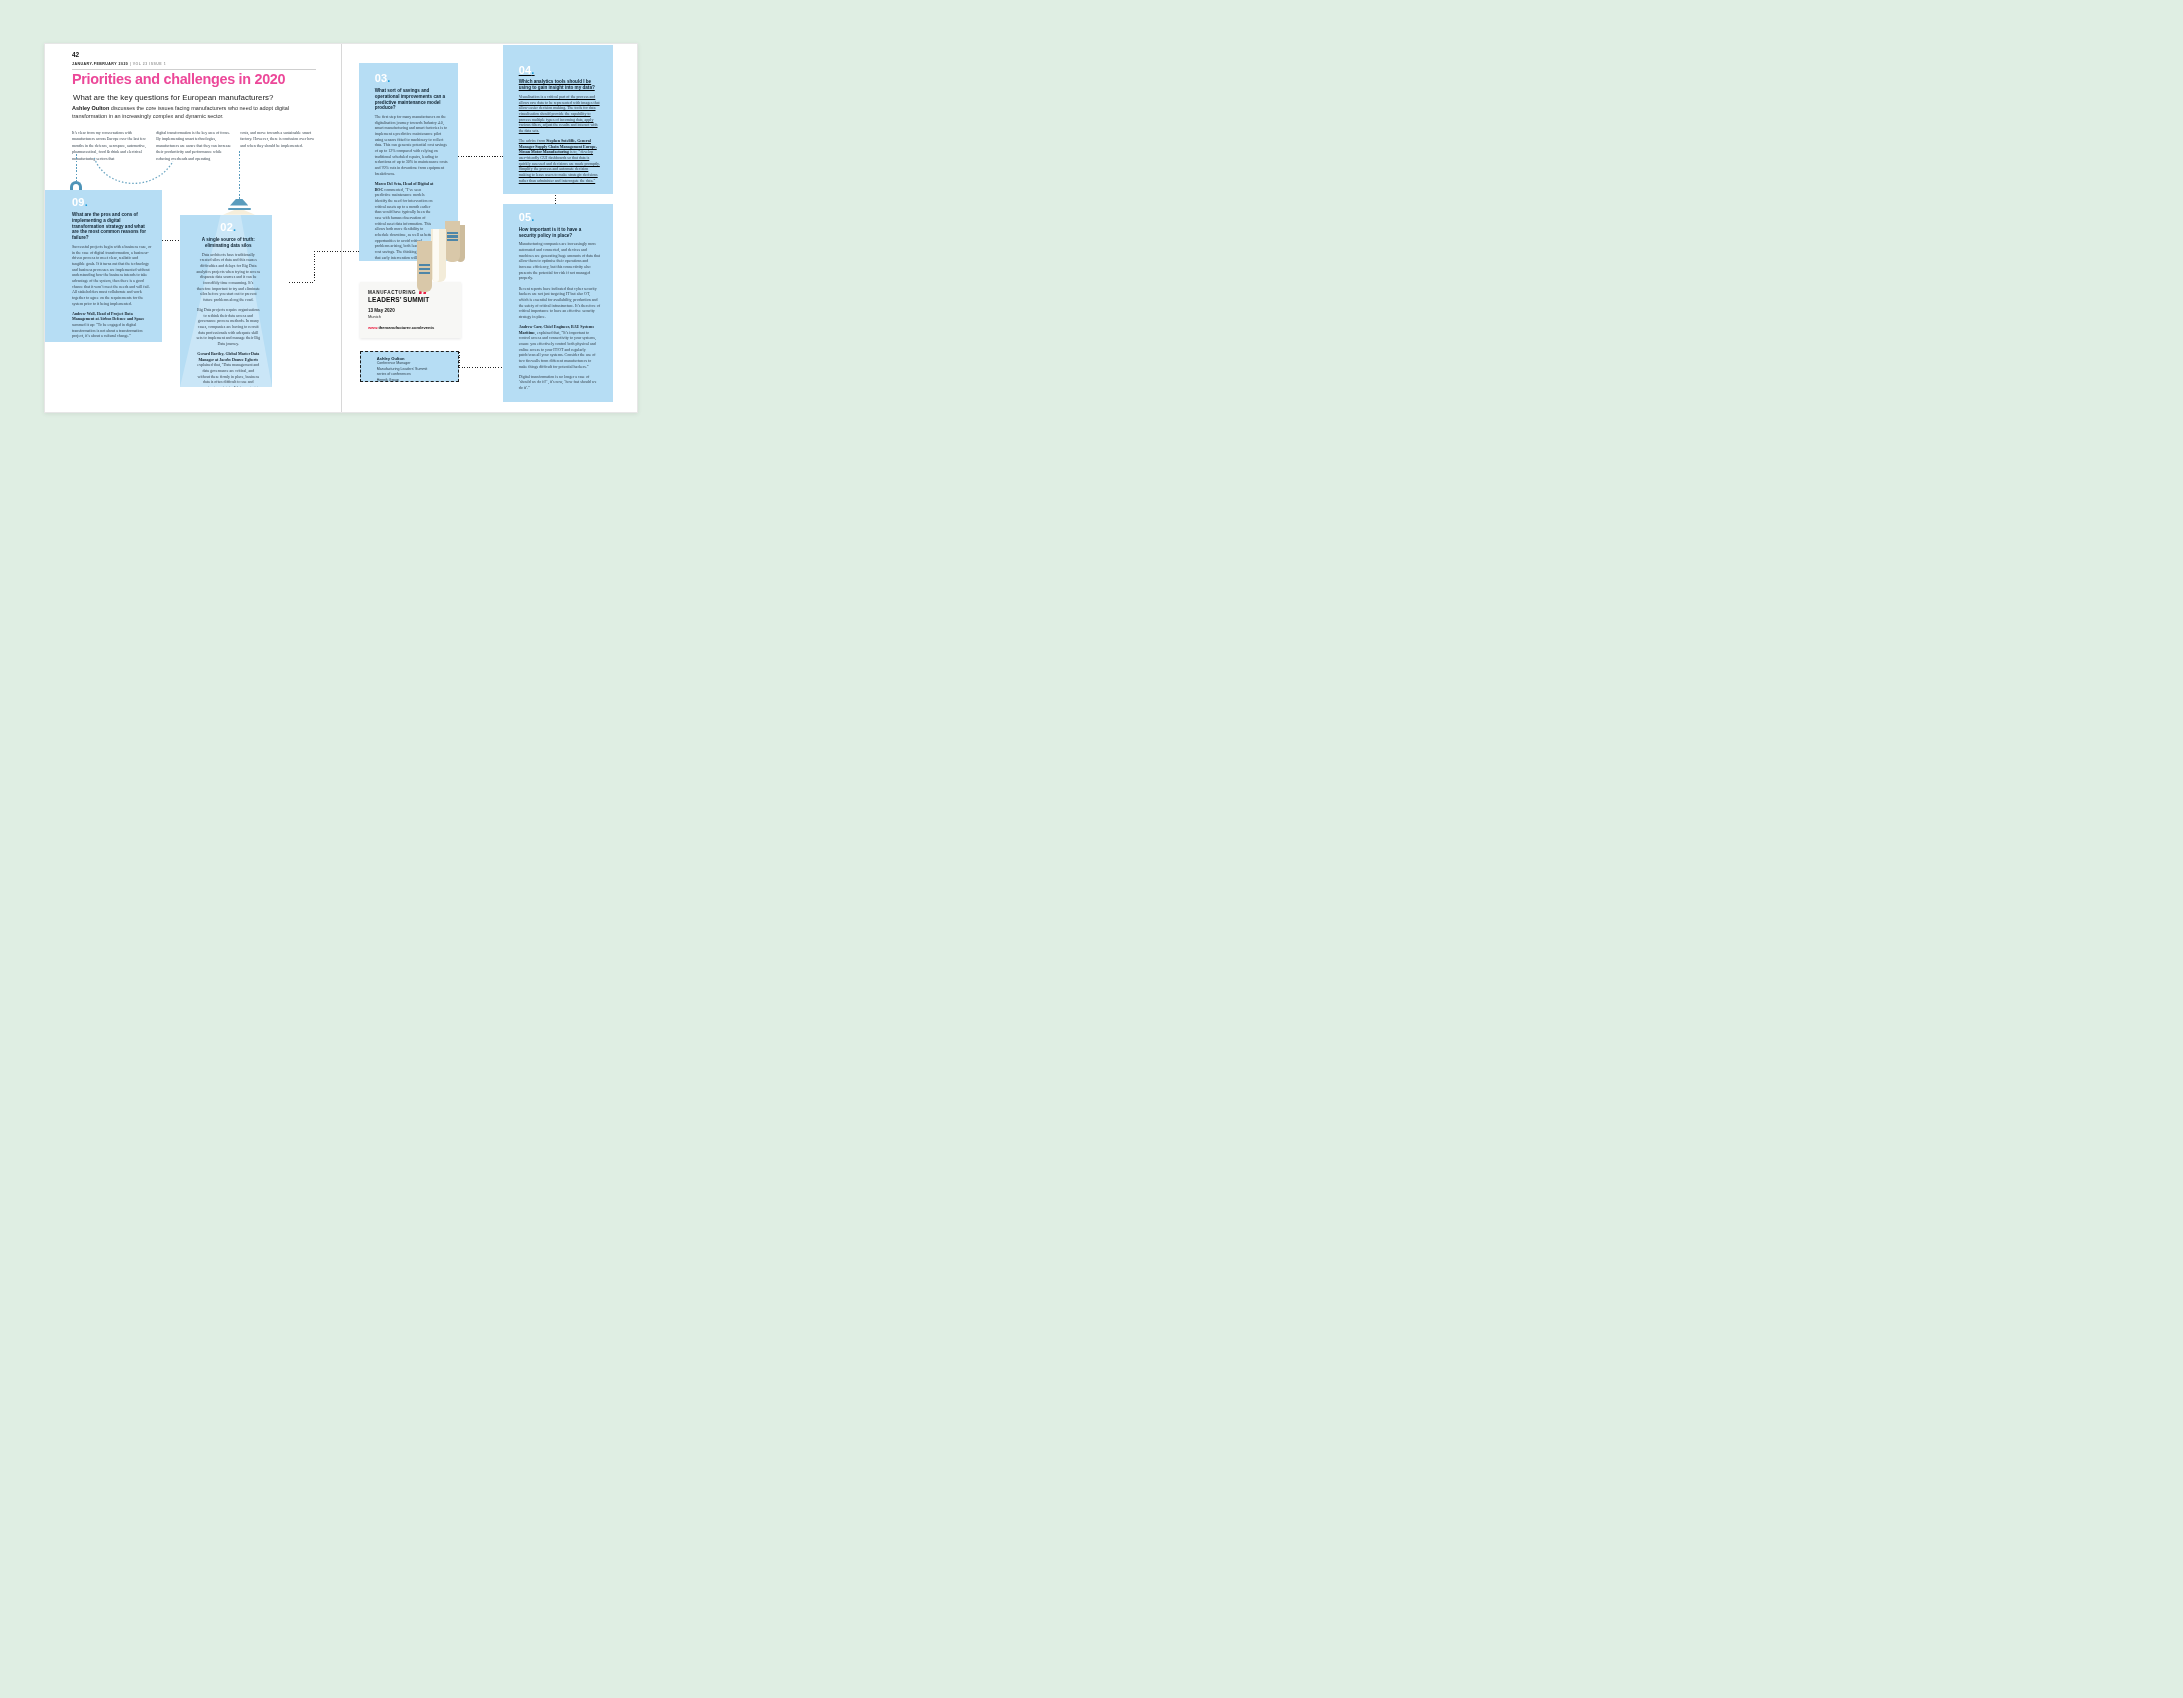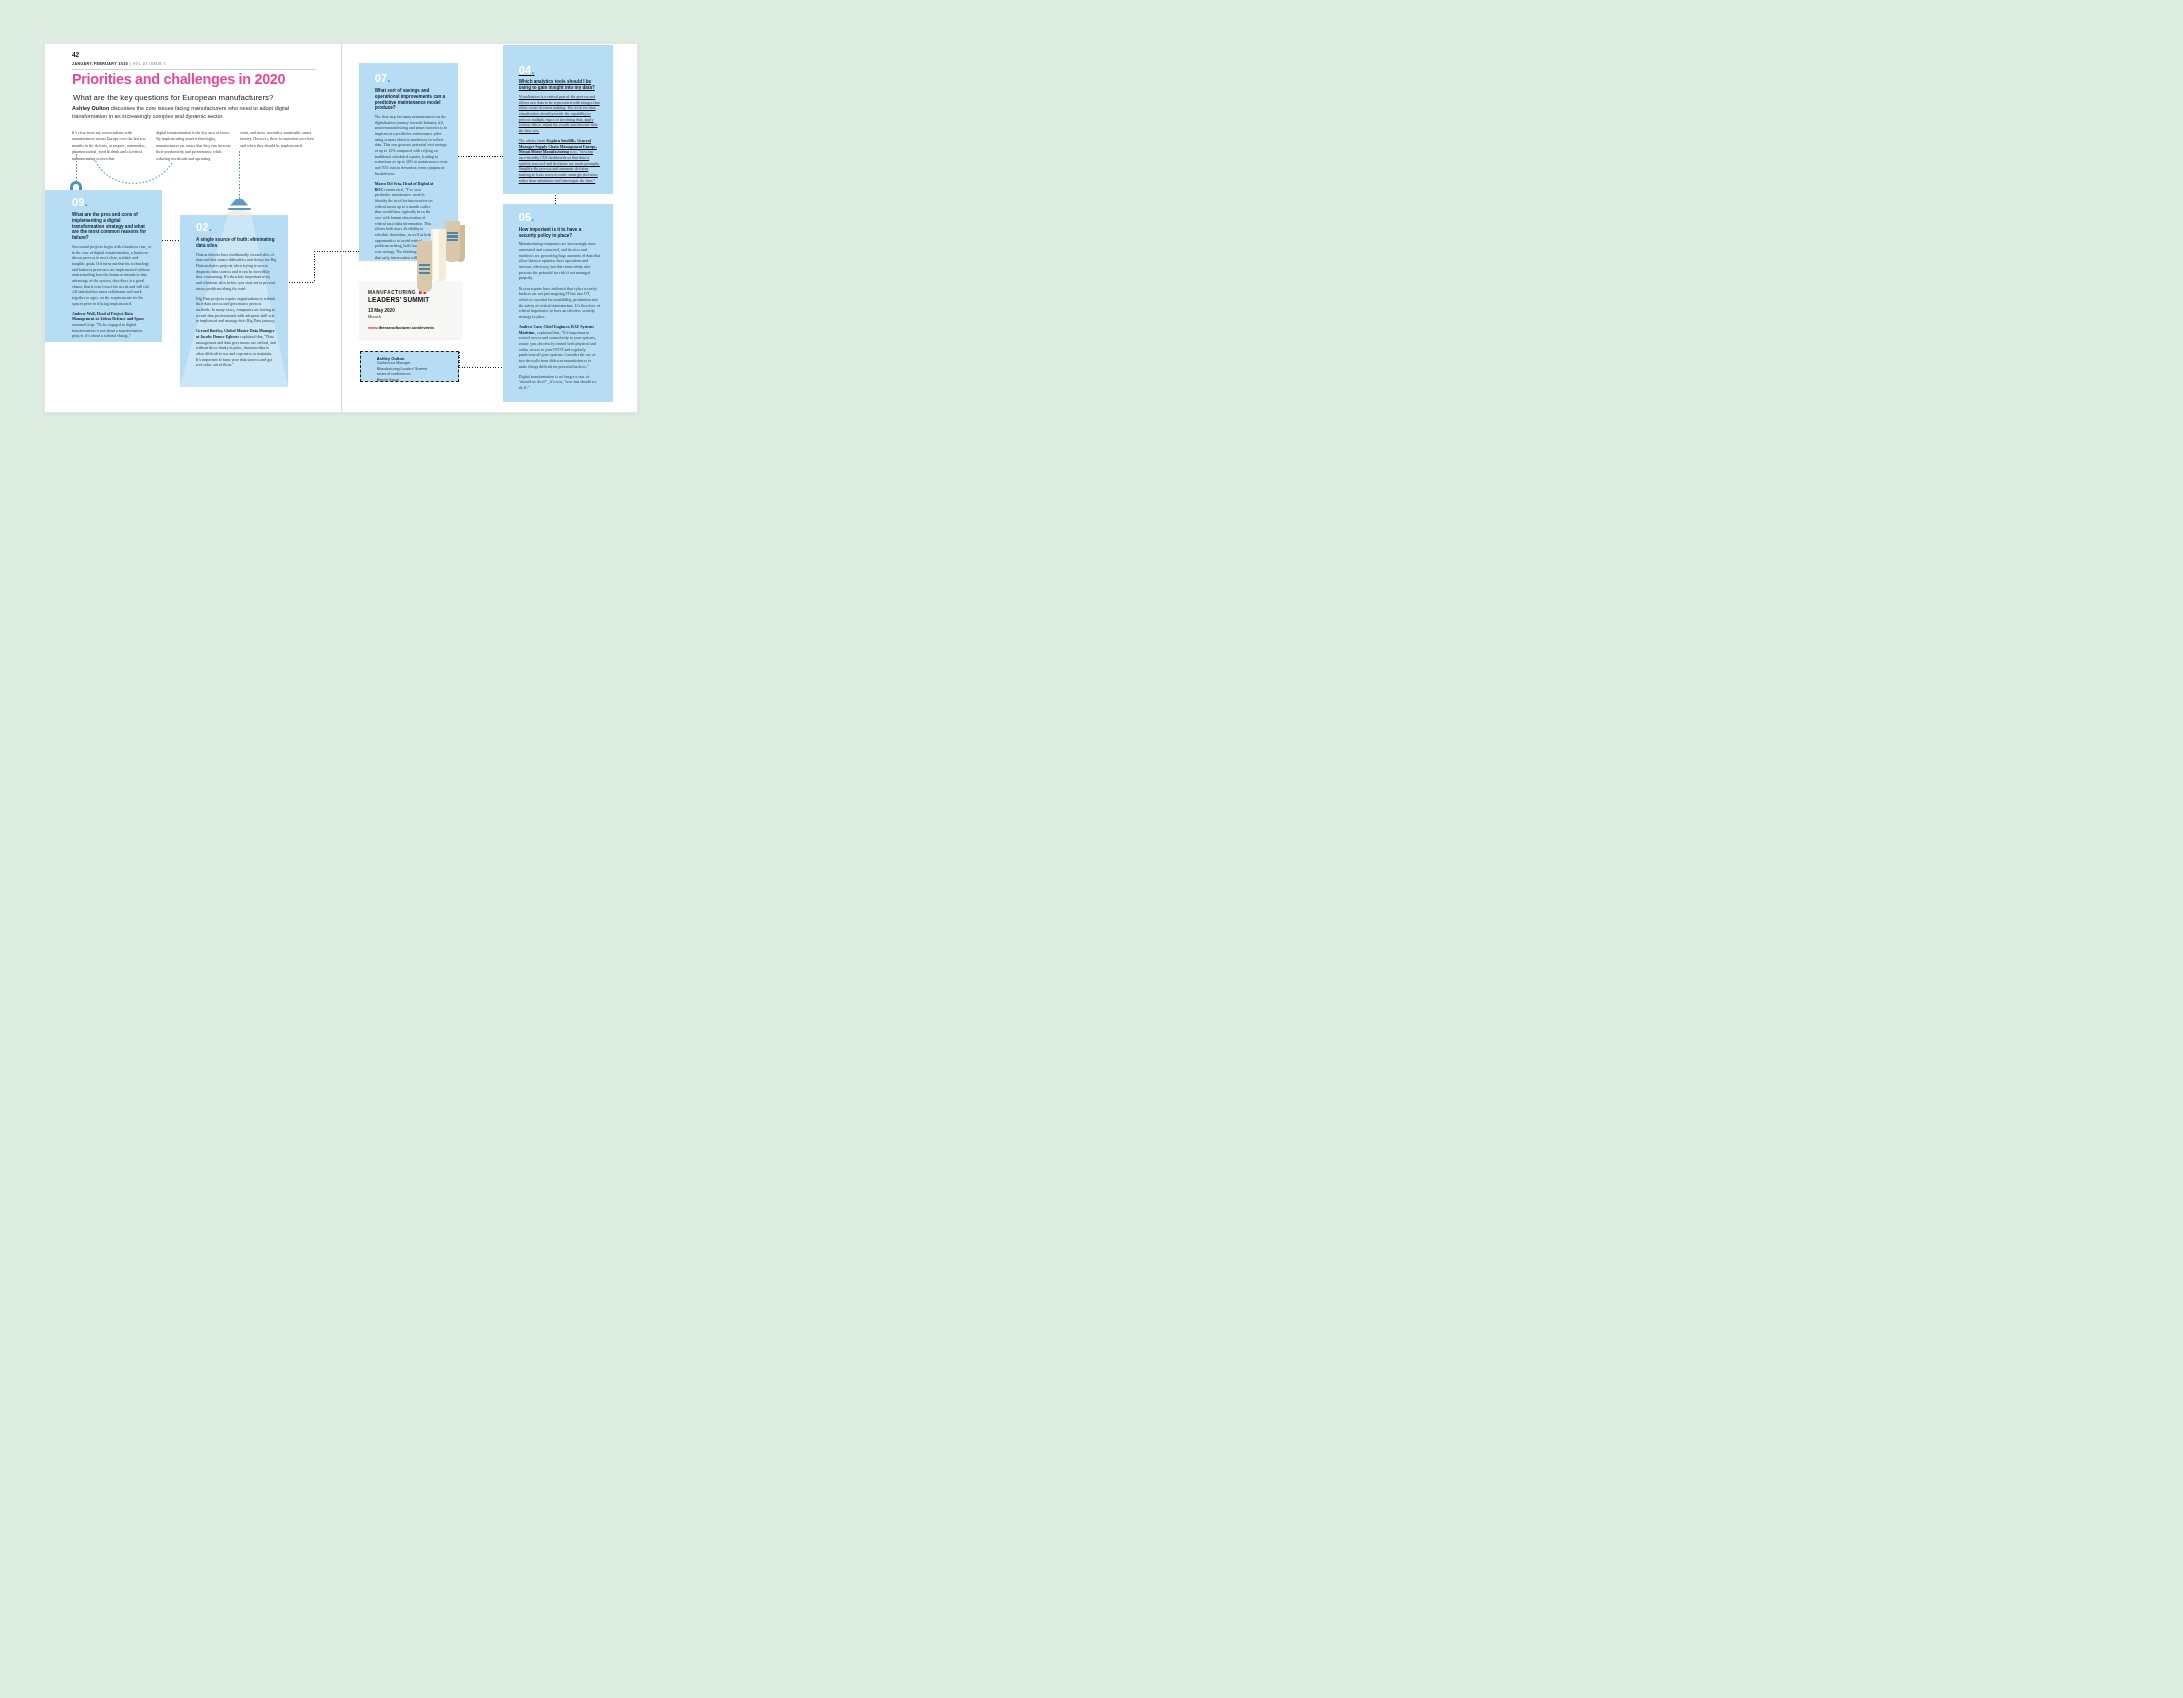--- a/index.html
+++ b/index.html
@@ -28,21 +28,21 @@
   .introcols{position:absolute;left:27px;top:86px;width:245px;display:flex;gap:7.4px;}
   .introcols p{margin:0;flex:1;font-family:"Liberation Serif",serif;font-size:4px;line-height:1.62;color:#37444f;}
   
   .bluebox{position:absolute;background:#b6ddf4;overflow:hidden;box-sizing:border-box;}
   .num{font-size:11px;font-weight:bold;color:#ffffff;letter-spacing:0.2px;margin-bottom:3.9px;}
   .num .numdot{color:#1f9cd8;}
   .bh{font-weight:bold;font-size:4.6px;line-height:1.3;color:#0f2230;margin:0 0 2.6px 0;}
   .bp{font-family:"Liberation Serif",serif;font-size:4px;line-height:1.42;color:#35424d;margin:0 0 4.4px 0;}
   .bp strong{color:#18242e;}
   #box01{left:0;top:146px;width:117px;height:152px;padding:5.7px 10.5px 0 27px;}
-  #box02{left:135px;top:171px;width:108px;height:172px;padding:6.1px 11.4px 0 16px;}
+  #box02{left:135px;top:171px;width:92px;height:172px;padding:6.1px 11.4px 0 16px;text-align:center;}
   #box03{left:314px;top:19px;width:99px;height:198px;padding:8.7px 10.5px 0 15.7px;}
   #box04{left:458px;top:1.3px;width:110px;height:149px;padding:18.3px 13px 0 15.7px;text-decoration:underline;}
   #box05{left:458px;top:160px;width:110px;height:198px;padding:7px 13px 0 15.7px;}
   .beam{position:absolute;left:0;top:0;width:100%;height:100%;
     clip-path:polygon(44% 0,66% 0,100% 100%,0 100%);
     background:rgba(255,255,255,.28);pointer-events:none;}
   .boxinner{position:relative;}
   
   .dotH{position:absolute;height:0.9px;
     background:repeating-linear-gradient(90deg,#222 0 1.1px,transparent 1.1px 2.6px);}
@@ -143,21 +143,21 @@
       <div class="num"><span>02</span><span class="numdot">.</span></div>
       <h3 class="bh" style="margin-top:0">A single source of truth: eliminating data silos</h3>
       <p class="bp">Data architects have traditionally created silos of data and this causes difficulties and delays for Big Data analytics projects when trying to access disparate data sources and it can be incredibly time consuming. It’s therefore important to try and eliminate silos before you start out to prevent future problems along the road.</p>
       <p class="bp">Big Data projects require organisations to rethink their data access and governance process methods. In many cases, companies are having to recruit data professionals with adequate skill sets to implement and manage their Big Data journey.</p>
       <p class="bp"><strong>Gerard Bartley, Global Master Data Manager at Jacobs Douwe Egberts</strong><span> explained that, “Data management and data governance are critical, and without these firmly in place, business data is often difficult to use and expensive to maintain. It’s important to tame your data sources and get real value out of them.”</span></p>
     </div>
   </section>
 
   <section class="bluebox" id="box03">
     <div class="boxinner">
-      <div class="num"><span>07</span><span class="numdot">.</span></div>
+      <div class="num"><span>03</span><span class="numdot">.</span></div>
       <h3 class="bh" style="margin-top:0">What sort of savings and operational improvements can a predictive maintenance model produce?</h3>
       <p class="bp">The first step for many manufacturers on the digitalisation journey towards Industry 4.0, smart manufacturing and smart factories is to implement a predictive maintenance pilot using sensors fitted to machinery to collect data. This can generate potential cost savings of up to 12% compared with relying on traditional scheduled repairs, leading to reductions of up to 30% in maintenance costs and 70% cuts in downtime from equipment breakdowns.</p>
       <p class="bp" style="width:82%"><strong>Marco Del Seta, Head of Digital at BOC</strong><span> commented, “I’ve seen predictive maintenance models identify the need for intervention on critical assets up to a month earlier than would have typically been the case with human observation of critical asset data information. This allows both more flexibility to schedule downtime, as well as better opportunities to avoid critical problems arising, both leading to cost savings. The thinking is also that early intervention will, in the long run, minimise the occurrence of catastrophic events in our critical assets.”</span></p>
     </div>
   </section>
 
   <div>
     <div class="strip" style="left:400px;top:177px;width:15px;height:41px;background:#d9c8a9;z-index:3;">
       <div class="rlines" style="top:10.5px;">
           <div class="rline"></div>

